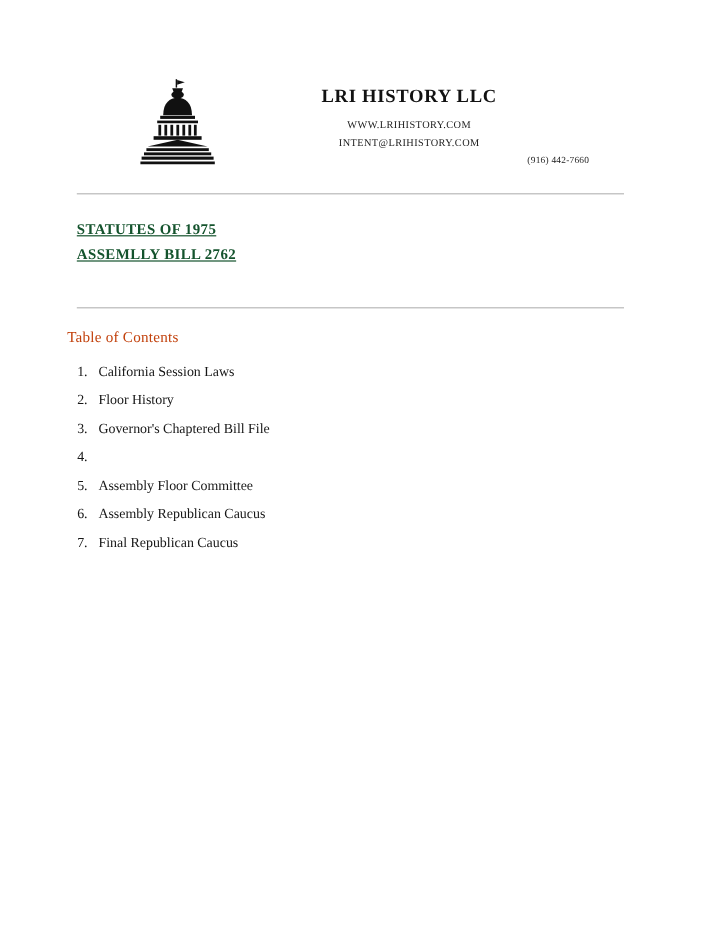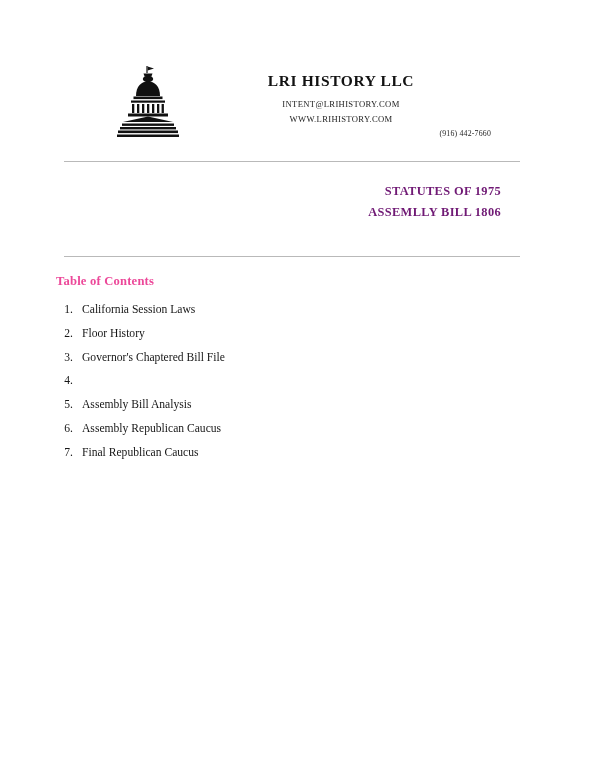--- a/index.html
+++ b/index.html
@@ -72,36 +72,37 @@
   }
   .rule-top { top: 161px; }
   .rule-bottom { top: 256px; }
 
   
   .statute {
     position: absolute;
     left: 64px;
     top: 181px;
     width: 437px;
-    text-align: right;
+    text-align: left;
     font-weight: bold;
     font-size: 12.4px;
     letter-spacing: 0.35px;
     line-height: 20.5px;
-    color: #701a75;
+    color: #14532d;
+    text-decoration: underline;
   }
 
   
   .toc-title {
     position: absolute;
     left: 56px;
     top: 274px;
     font-size: 12.6px;
-    font-weight: bold;
-    color: #ec4899;
+    font-weight: normal;
+    color: #c2410c;
     letter-spacing: 0.2px;
   }
   .toc-list {
     position: absolute;
     left: 56px;
     top: 303px;
     width: 460px;
     margin: 0;
     padding: 0;
     list-style: none;
@@ -163,32 +164,32 @@
           <rect x="11" y="65" width="56" height="2.4"></rect>
           <rect x="9" y="68.5" width="60" height="2.6"></rect>
 
           <path d="M8 72.5 h62 v2.4 h-62 z"></path>
         </g>
       </svg>
     </div>
 
     <div class="org-block">
       <div class="org-name">LRI HISTORY LLC</div>
+      <div class="org-line">WWW.LRIHISTORY.COM</div>
       <div class="org-line">INTENT@LRIHISTORY.COM</div>
-      <div class="org-line">WWW.LRIHISTORY.COM</div>
       <div class="org-phone">(916) 442-7660</div>
     </div>
 
   </div>
 
   <div class="rule rule-top"></div>
 
   <div class="statute">
     <div>STATUTES OF 1975</div>
-    <div>ASSEMLLY BILL 1806</div>
+    <div>ASSEMLLY BILL 2762</div>
   </div>
 
   <div class="rule rule-bottom"></div>
 
   <div class="toc-title">Table of Contents</div>
 
   <ol class="toc-list">
     <li class="toc-item">
       <span class="toc-num">1.</span>
       <span class="toc-label">California Session Laws</span>
@@ -199,21 +200,21 @@
     </li>
     <li class="toc-item">
       <span class="toc-num">3.</span>
       <span class="toc-label">Governor's Chaptered Bill File</span>
     </li>
     <li class="toc-item">
       <span class="toc-num">4.</span>
     </li>
     <li class="toc-item">
       <span class="toc-num">5.</span>
-      <span class="toc-label">Assembly Bill Analysis</span>
+      <span class="toc-label">Assembly Floor Committee</span>
     </li>
     <li class="toc-item">
       <span class="toc-num">6.</span>
       <span class="toc-label">Assembly Republican Caucus</span>
     </li>
     <li class="toc-item">
       <span class="toc-num">7.</span>
       <span class="toc-label">Final Republican Caucus</span>
     </li>
   </ol>

